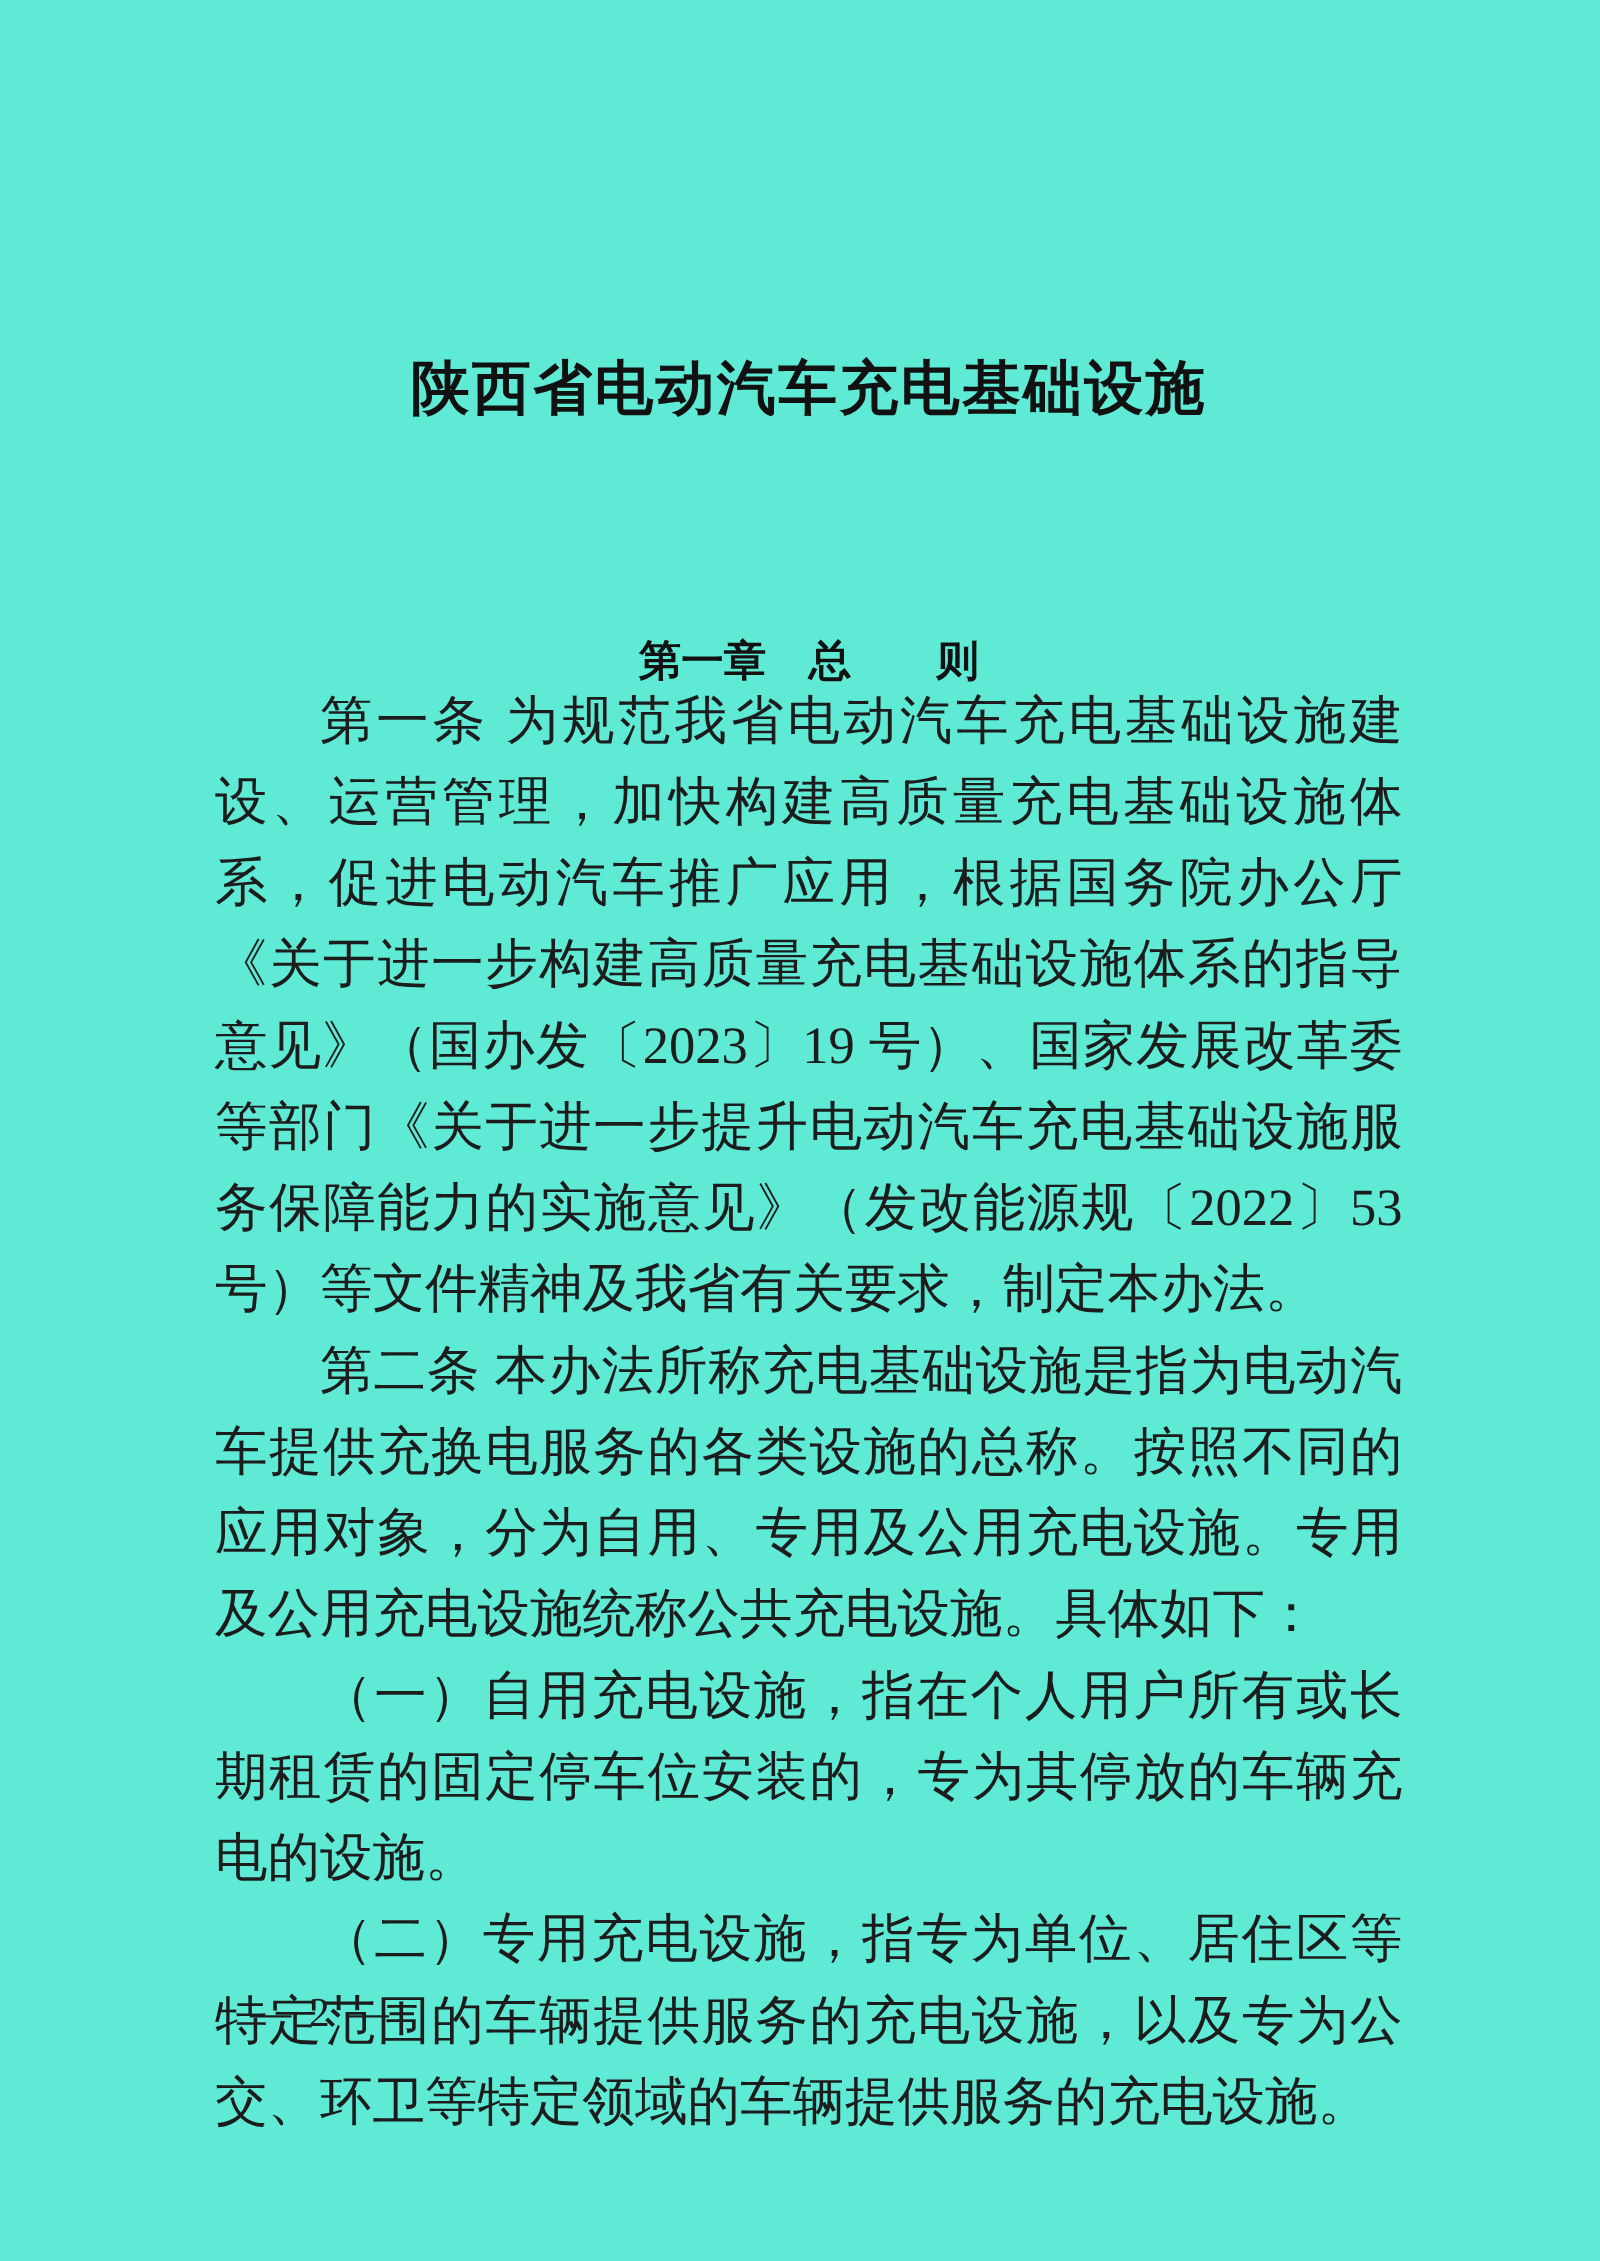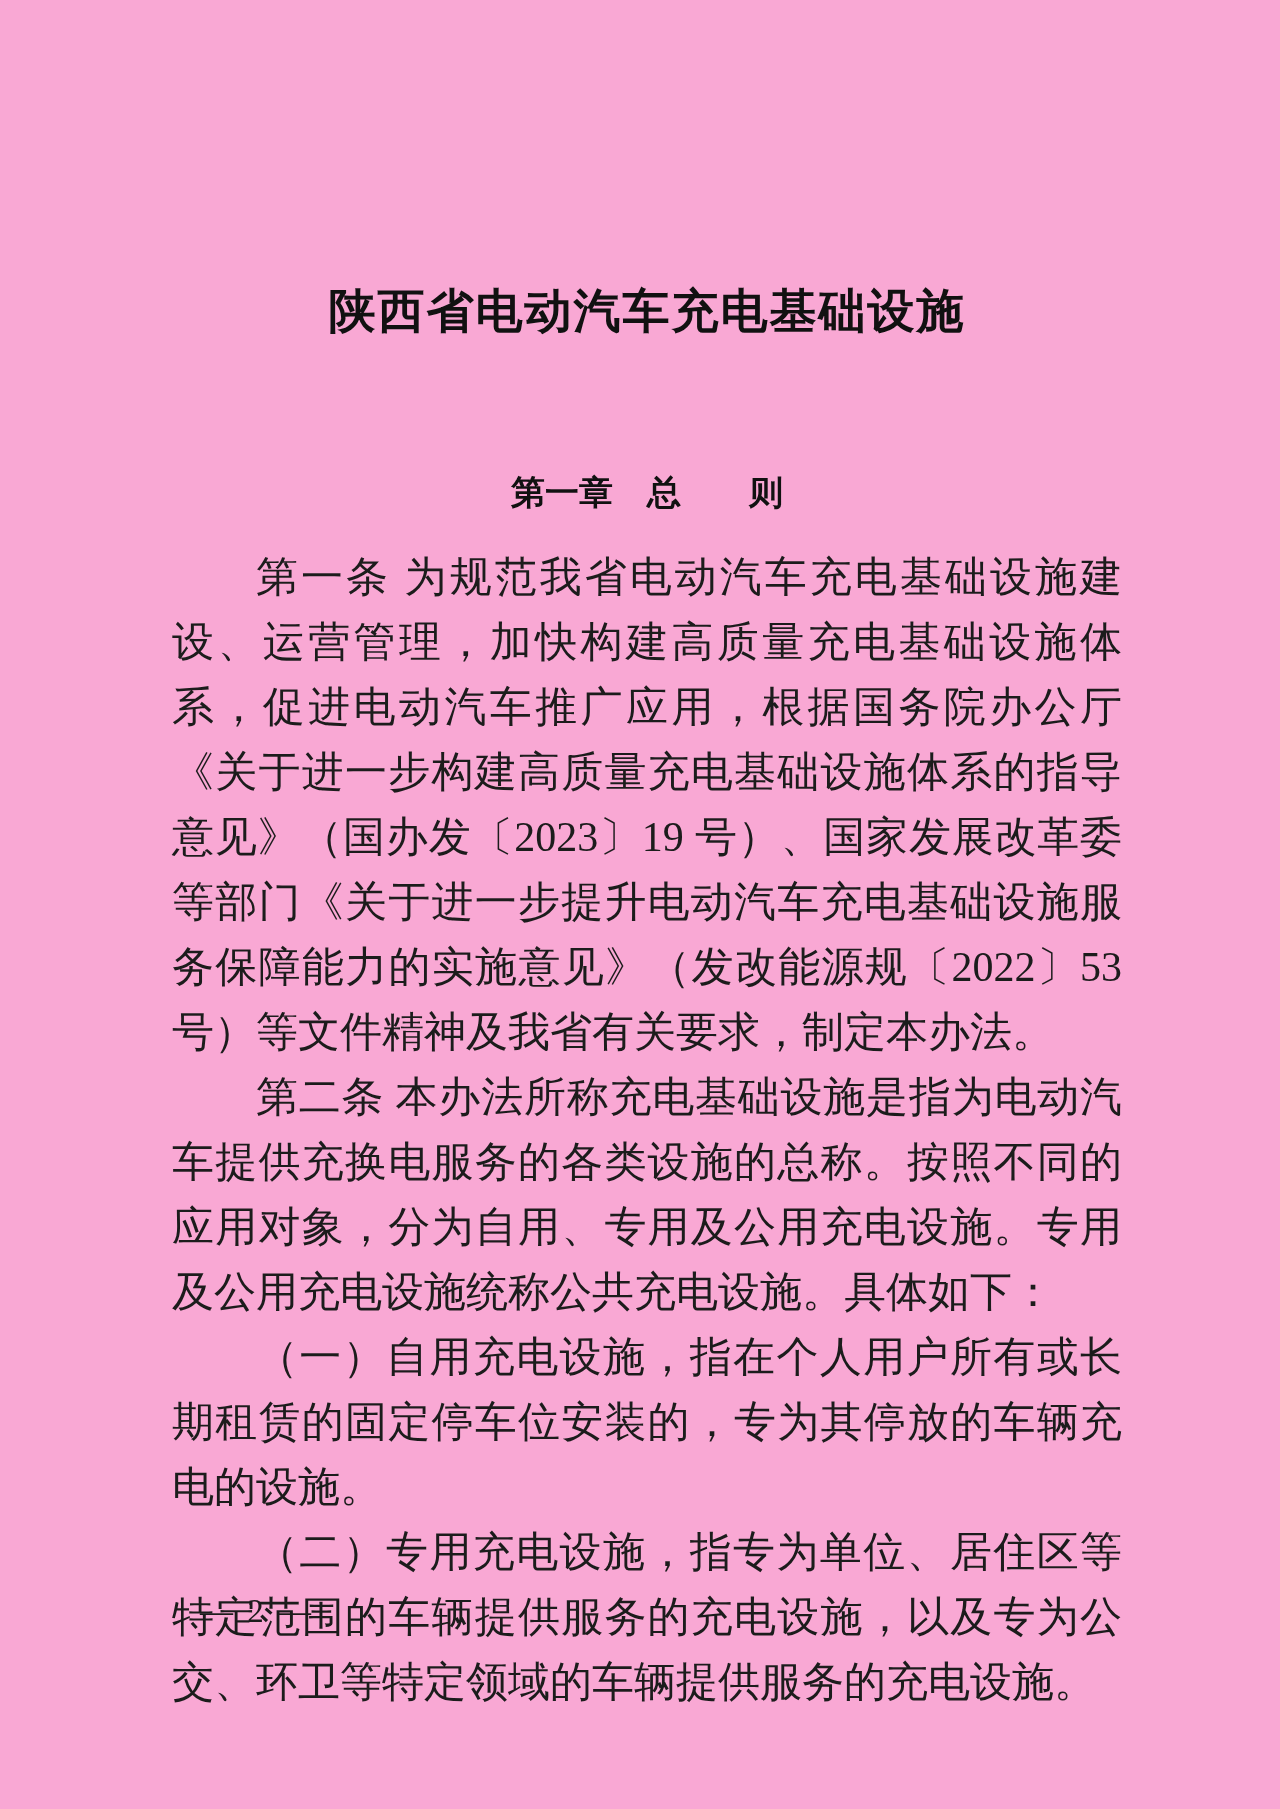--- a/index.html
+++ b/index.html
@@ -5,21 +5,21 @@
   html, body {
     margin: 0;
     padding: 0;
     background: #e8e8e8;
   }
   .page {
     position: relative;
     width: 1280px;
     height: 1809px;
     margin: 0 auto;
-    background: #f9a8d4;
+    background: #5eead4;
     color: #1c1c1c;
     overflow: hidden;
   }
   
   .doc-title {
     position: absolute;
     left: 172px;
     width: 950px;
     top: 278px;
     margin: 0;
@@ -29,23 +29,23 @@
     line-height: 66px;
     text-align: center;
     letter-spacing: 2px;
     color: #111111;
   }
   
   .chapter {
     position: absolute;
     left: 172px;
     width: 950px;
-    top: 476px;
+    top: 511px;
     margin: 0;
-    font-family: Liberation Mono, monospace;
+    font-family: Liberation Serif, serif;
     font-size: 34px;
     font-weight: bold;
     line-height: 38px;
     text-align: center;
     color: #111111;
   }
   
   .body-text {
     position: absolute;
     left: 172px;

